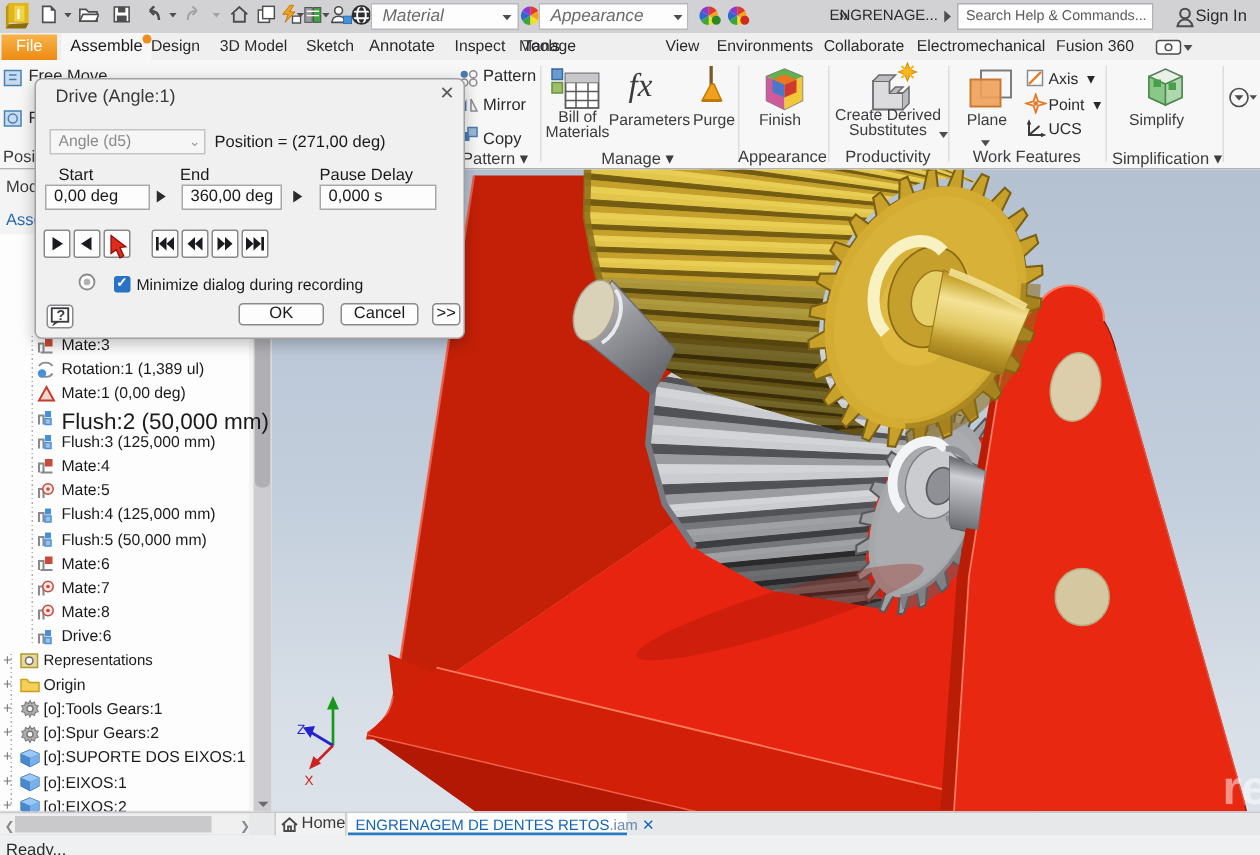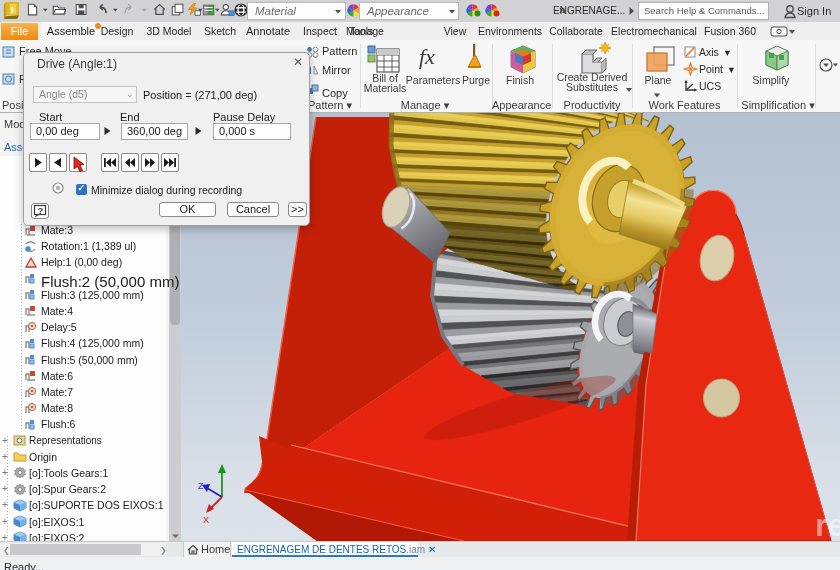--- a/index.html
+++ b/index.html
@@ -591,21 +591,21 @@
       <path d="M2,4 a5,4 0 0 1 9,0 M11,9 a5,4 0 0 1 -9,0" fill="none" stroke="#8a8a8c" stroke-width="1.3"></path>
       <circle cx="4" cy="9" r="2.8" fill="#4a90d9"></circle>
     </svg>
   </div>
 <div class="abs" style="left:41px;top:240px;font-size:10.5px;color:#1a1a1c;white-space:nowrap">Rotation:1 (1,389 ul)</div>
 <div class="abs" style="left:24px;top:256px">
     <svg width="14" height="13">
       <path d="M7,2 L12,11 H2 z" fill="#f0d8d0" stroke="#c83a2a" stroke-width="1.3"></path>
     </svg>
   </div>
-<div class="abs" style="left:41px;top:256px;font-size:10.5px;color:#1a1a1c;white-space:nowrap">Help:1 (0,00 deg)</div>
+<div class="abs" style="left:41px;top:256px;font-size:10.5px;color:#1a1a1c;white-space:nowrap">Mate:1 (0,00 deg)</div>
 <div class="abs" style="left:24px;top:272px">
     <svg width="14" height="13">
       <path d="M2,11 V5 h3 v6" fill="none" stroke="#8a8a8c" stroke-width="1.4"></path>
       <rect x="6" y="2" width="4" height="4" fill="#4a90d9"></rect>
       <rect x="6" y="7" width="4" height="4" fill="#9ac0e8" stroke="#4a90d9"></rect>
     </svg>
   </div>
 <div class="abs" style="left:41px;top:273px;font-size:15px;color:#1a1a1c;white-space:nowrap">Flush:2 (50,000 mm)</div>
 <div class="abs" style="left:24px;top:288px">
     <svg width="14" height="13">
@@ -623,21 +623,21 @@
     </svg>
   </div>
 <div class="abs" style="left:41px;top:305px;font-size:10.5px;color:#1a1a1c;white-space:nowrap">Mate:4</div>
 <div class="abs" style="left:24px;top:321px">
     <svg width="14" height="13">
       <path d="M2,11 V5 h3 v6" fill="none" stroke="#8a8a8c" stroke-width="1.4"></path>
       <circle cx="8" cy="5" r="3.5" fill="#f0e8e0" stroke="#c84a3a"></circle>
       <circle cx="8" cy="5" r="1.2" fill="#c84a3a"></circle>
     </svg>
   </div>
-<div class="abs" style="left:41px;top:321px;font-size:10.5px;color:#1a1a1c;white-space:nowrap">Delay:5</div>
+<div class="abs" style="left:41px;top:321px;font-size:10.5px;color:#1a1a1c;white-space:nowrap">Mate:5</div>
 <div class="abs" style="left:24px;top:337px">
     <svg width="14" height="13">
       <path d="M2,11 V5 h3 v6" fill="none" stroke="#8a8a8c" stroke-width="1.4"></path>
       <rect x="6" y="2" width="4" height="4" fill="#4a90d9"></rect>
       <rect x="6" y="7" width="4" height="4" fill="#9ac0e8" stroke="#4a90d9"></rect>
     </svg>
   </div>
 <div class="abs" style="left:41px;top:337px;font-size:10.5px;color:#1a1a1c;white-space:nowrap">Flush:4 (125,000 mm)</div>
 <div class="abs" style="left:24px;top:353px">
     <svg width="14" height="13">
@@ -671,21 +671,21 @@
     </svg>
   </div>
 <div class="abs" style="left:41px;top:402px;font-size:10.5px;color:#1a1a1c;white-space:nowrap">Mate:8</div>
 <div class="abs" style="left:24px;top:418px">
     <svg width="14" height="13">
       <path d="M2,11 V5 h3 v6" fill="none" stroke="#8a8a8c" stroke-width="1.4"></path>
       <rect x="6" y="2" width="4" height="4" fill="#4a90d9"></rect>
       <rect x="6" y="7" width="4" height="4" fill="#9ac0e8" stroke="#4a90d9"></rect>
     </svg>
   </div>
-<div class="abs" style="left:41px;top:418px;font-size:10.5px;color:#1a1a1c;white-space:nowrap">Flush:6</div>
+<div class="abs" style="left:41px;top:418px;font-size:10.5px;color:#1a1a1c;white-space:nowrap">Drive:6</div>
 <div class="abs" style="left:2px;top:437px;font-size:10px;color:#7a7a7c;line-height:8px">+</div>
 <div class="abs" style="left:13px;top:434px">
     <svg width="14" height="13">
       <rect x="1" y="2" width="11" height="9" fill="#e8d89a" stroke="#b09830"></rect>
       <circle cx="6.5" cy="6.5" r="2.5" fill="#fff" stroke="#6a6a6c"></circle>
     </svg>
   </div>
 <div class="abs" style="left:29px;top:435px;font-size:10px;color:#1a1a1c;white-space:nowrap">Representations</div>
 <div class="abs" style="left:2px;top:453px;font-size:10px;color:#7a7a7c;line-height:8px">+</div>
 <div class="abs" style="left:13px;top:450px">

